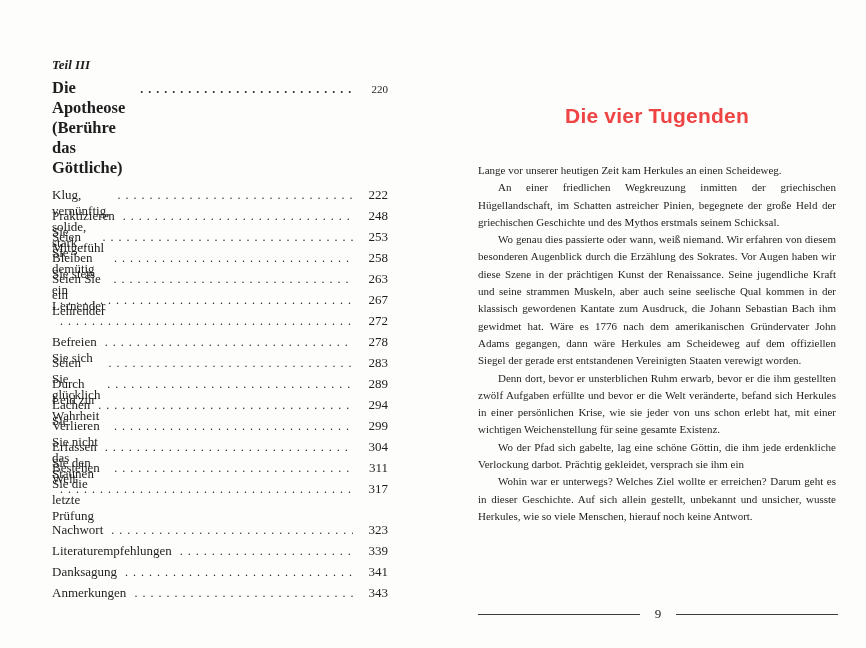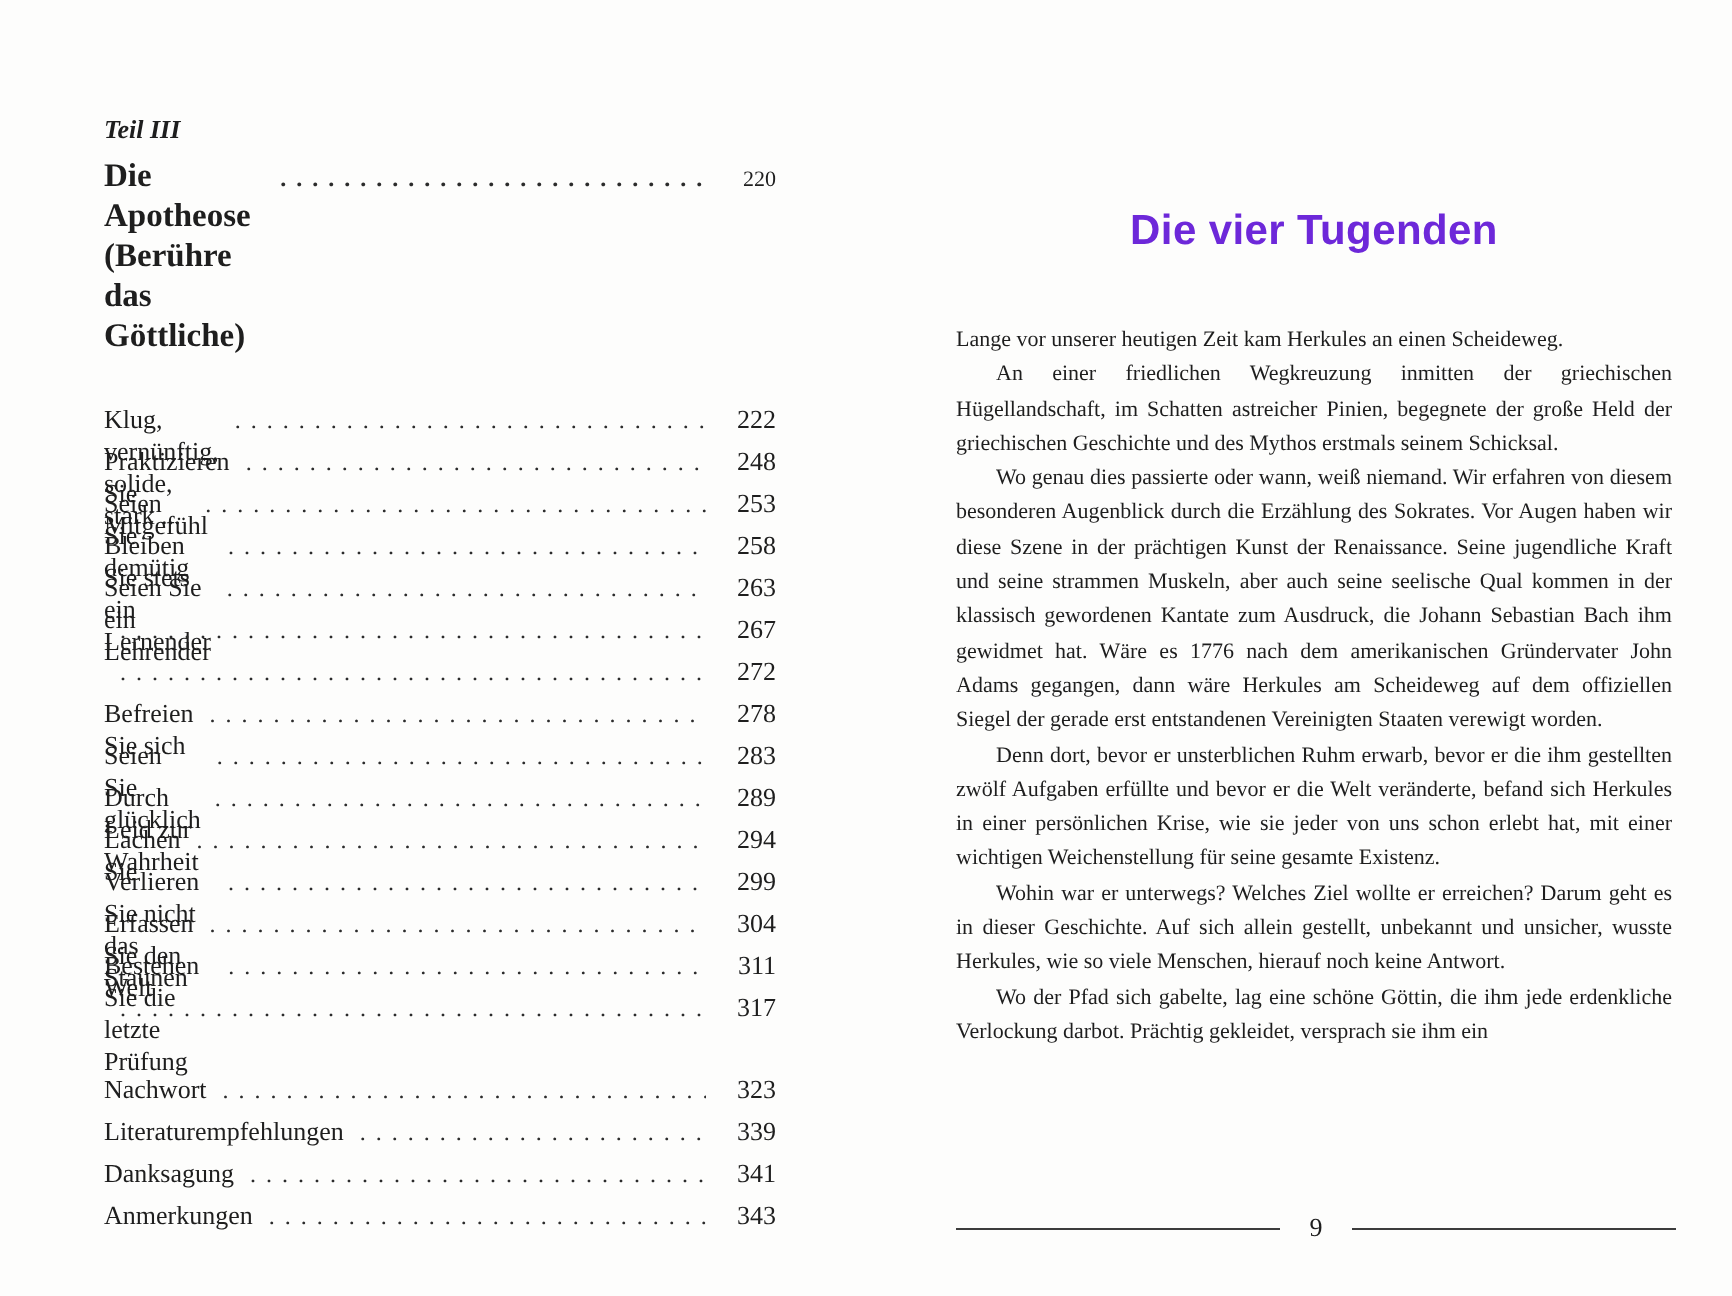--- a/index.html
+++ b/index.html
@@ -22,21 +22,21 @@
     font-weight: bold;
     font-size: 13px;
     margin-bottom: 5px;
     font-style: italic;
   }
   .toc-heading {
     display: flex;
     align-items: baseline;
     font-weight: bold;
     font-size: 16.5px;
-    margin-bottom: 24px;
+    margin-bottom: 9px;
   }
   .toc-heading .pagenum { font-weight: normal; font-size: 11px; }
   .toc-row {
     display: flex;
     align-items: baseline;
     height: 21px;
     font-size: 13px;
   }
   .leader {
     flex: 1 1 auto;
@@ -58,21 +58,21 @@
   .page-right {
     position: absolute;
     left: 478px; top: 104px;
     width: 358px;
   }
   .chapter-title {
     font-family: "Liberation Sans", sans-serif;
     font-weight: bold;
     font-size: 21px;
     letter-spacing: 0.2px;
-    color: #6d28d9;
+    color: #ef4444;
     text-align: center;
     margin: 0 0 34px 0;
   }
   .body-text {
     font-size: 11px;
     line-height: 17.3px;
     text-align: justify;
   }
   .para { margin: 0; }
   .para + .para { text-indent: 20px; }
@@ -219,22 +219,22 @@
 </div>
   </div>
 
   <div class="page-right">
     <h1 class="chapter-title">Die vier Tugenden</h1>
     <div class="body-text">
         <p class="para">Lange vor unserer heutigen Zeit kam Herkules an einen Scheideweg.</p>
         <p class="para">An einer friedlichen Wegkreuzung inmitten der griechischen Hügellandschaft, im Schatten astreicher Pinien, begegnete der große Held der griechischen Geschichte und des Mythos erstmals seinem Schicksal.</p>
         <p class="para">Wo genau dies passierte oder wann, weiß niemand. Wir erfahren von diesem besonderen Augenblick durch die Erzählung des Sokrates. Vor Augen haben wir diese Szene in der prächtigen Kunst der Renaissance. Seine jugendliche Kraft und seine strammen Muskeln, aber auch seine seelische Qual kommen in der klassisch gewordenen Kantate zum Ausdruck, die Johann Sebastian Bach ihm gewidmet hat. Wäre es 1776 nach dem amerikanischen Gründervater John Adams gegangen, dann wäre Herkules am Scheideweg auf dem offiziellen Siegel der gerade erst entstandenen Vereinigten Staaten verewigt worden.</p>
         <p class="para">Denn dort, bevor er unsterblichen Ruhm erwarb, bevor er die ihm gestellten zwölf Aufgaben erfüllte und bevor er die Welt veränderte, befand sich Herkules in einer persönlichen Krise, wie sie jeder von uns schon erlebt hat, mit einer wichtigen Weichenstellung für seine gesamte Existenz.</p>
+        <p class="para">Wo der Pfad sich gabelte, lag eine schöne Göttin, die ihm jede erdenkliche Verlockung darbot. Prächtig gekleidet, versprach sie ihm ein</p>
         <p class="para">Wohin war er unterwegs? Welches Ziel wollte er erreichen? Darum geht es in dieser Geschichte. Auf sich allein gestellt, unbekannt und unsicher, wusste Herkules, wie so viele Menschen, hierauf noch keine Antwort.</p>
-        <p class="para">Wo der Pfad sich gabelte, lag eine schöne Göttin, die ihm jede erdenkliche Verlockung darbot. Prächtig gekleidet, versprach sie ihm ein</p>
       </div>
   </div>
 
   <div class="footer">
     <span class="rule"></span>
     <span class="pageno">9</span>
     <span class="rule"></span>
   </div>
 
 </div>

